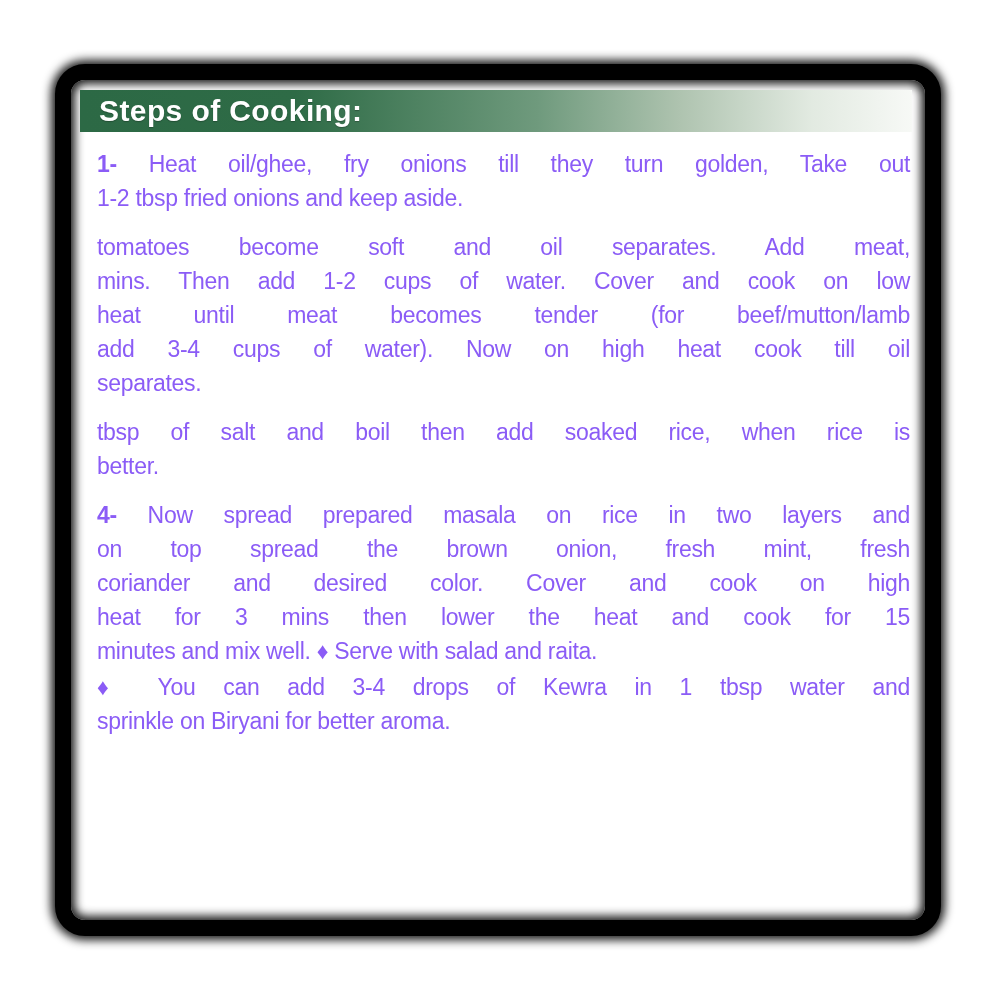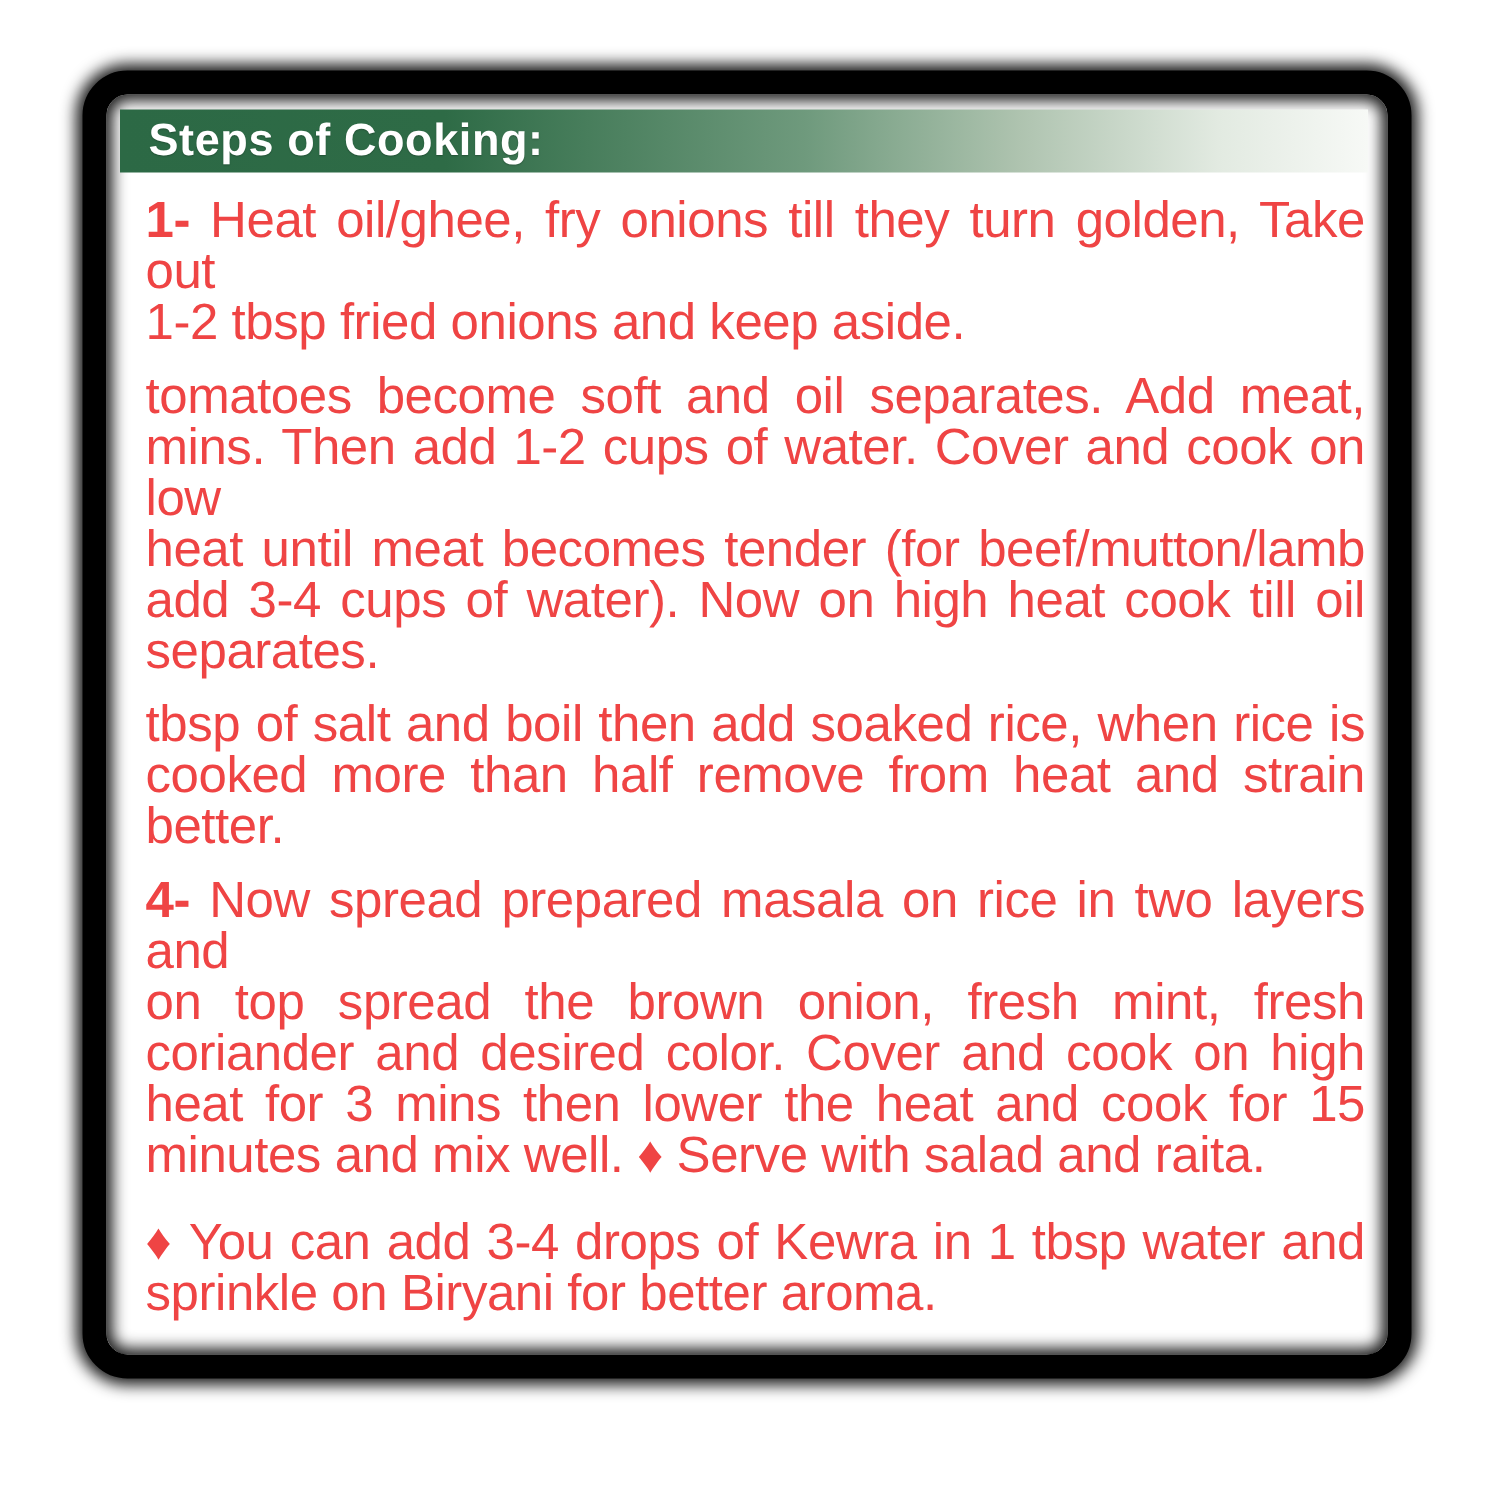--- a/index.html
+++ b/index.html
@@ -13,21 +13,21 @@
   .page {
     position: relative;
     width: 1000px;
     height: 1000px;
     background: #ffffff;
     overflow: hidden;
   }
   .card {
     position: absolute;
     left: 55px;
-    top: 47px;
+    top: 64px;
     width: 854px;
     height: 840px;
     background: #ffffff;
     border: 16px solid #000000;
     border-radius: 30px;
     box-shadow: 0 0 10px 4px rgba(0,0,0,0.9),
                 inset 0 0 10px 4px rgba(0,0,0,0.9);
   }
   .inner {
     position: absolute;
@@ -51,26 +51,26 @@
     font-weight: bold;
     letter-spacing: 0.4px;
     text-shadow: 0 1px 1px rgba(0,0,0,0.25);
     white-space: nowrap;
   }
   .body {
     margin-left: 17px;
     margin-right: 2px;
   }
   .para { margin-top: 15px; }
-  .para.note { margin-top: 24px; }
+  .para.note { margin-top: 2px; }
   .line {
-    font-size: 34px;
+    font-size: 23px;
     line-height: 34px;
     letter-spacing: -0.3px;
-    color: #ef4444;
+    color: #8b5cf6;
     text-align: justify;
     text-align-last: justify;
     white-space: normal;
   }
   .line.last {
     text-align-last: left;
   }
   .line b { font-weight: bold; }
 </style>
 </head>
@@ -94,21 +94,20 @@
         <div class="para">
           <div class="line">tomatoes become soft and oil separates. Add meat,</div>
           <div class="line">mins. Then add 1-2 cups of water. Cover and cook on low</div>
           <div class="line">heat until meat becomes tender (for beef/mutton/lamb</div>
           <div class="line">add 3-4 cups of water). Now on high heat cook till oil</div>
           <div class="line last">separates.</div>
         </div>
 
         <div class="para">
           <div class="line">tbsp of salt and boil then add soaked rice, when rice is</div>
-          <div class="line">cooked more than half remove from heat and strain</div>
           <div class="line last">better.</div>
         </div>
 
         <div class="para">
           <div class="line"><b>4-</b> Now spread prepared masala on rice in two layers and</div>
           <div class="line">on top spread the brown onion, fresh mint, fresh</div>
           <div class="line">coriander and desired color. Cover and cook on high</div>
           <div class="line">heat for 3 mins then lower the heat and cook for 15</div>
           <div class="line last">minutes and mix well.  ♦ Serve with salad and raita.</div>
         </div>

